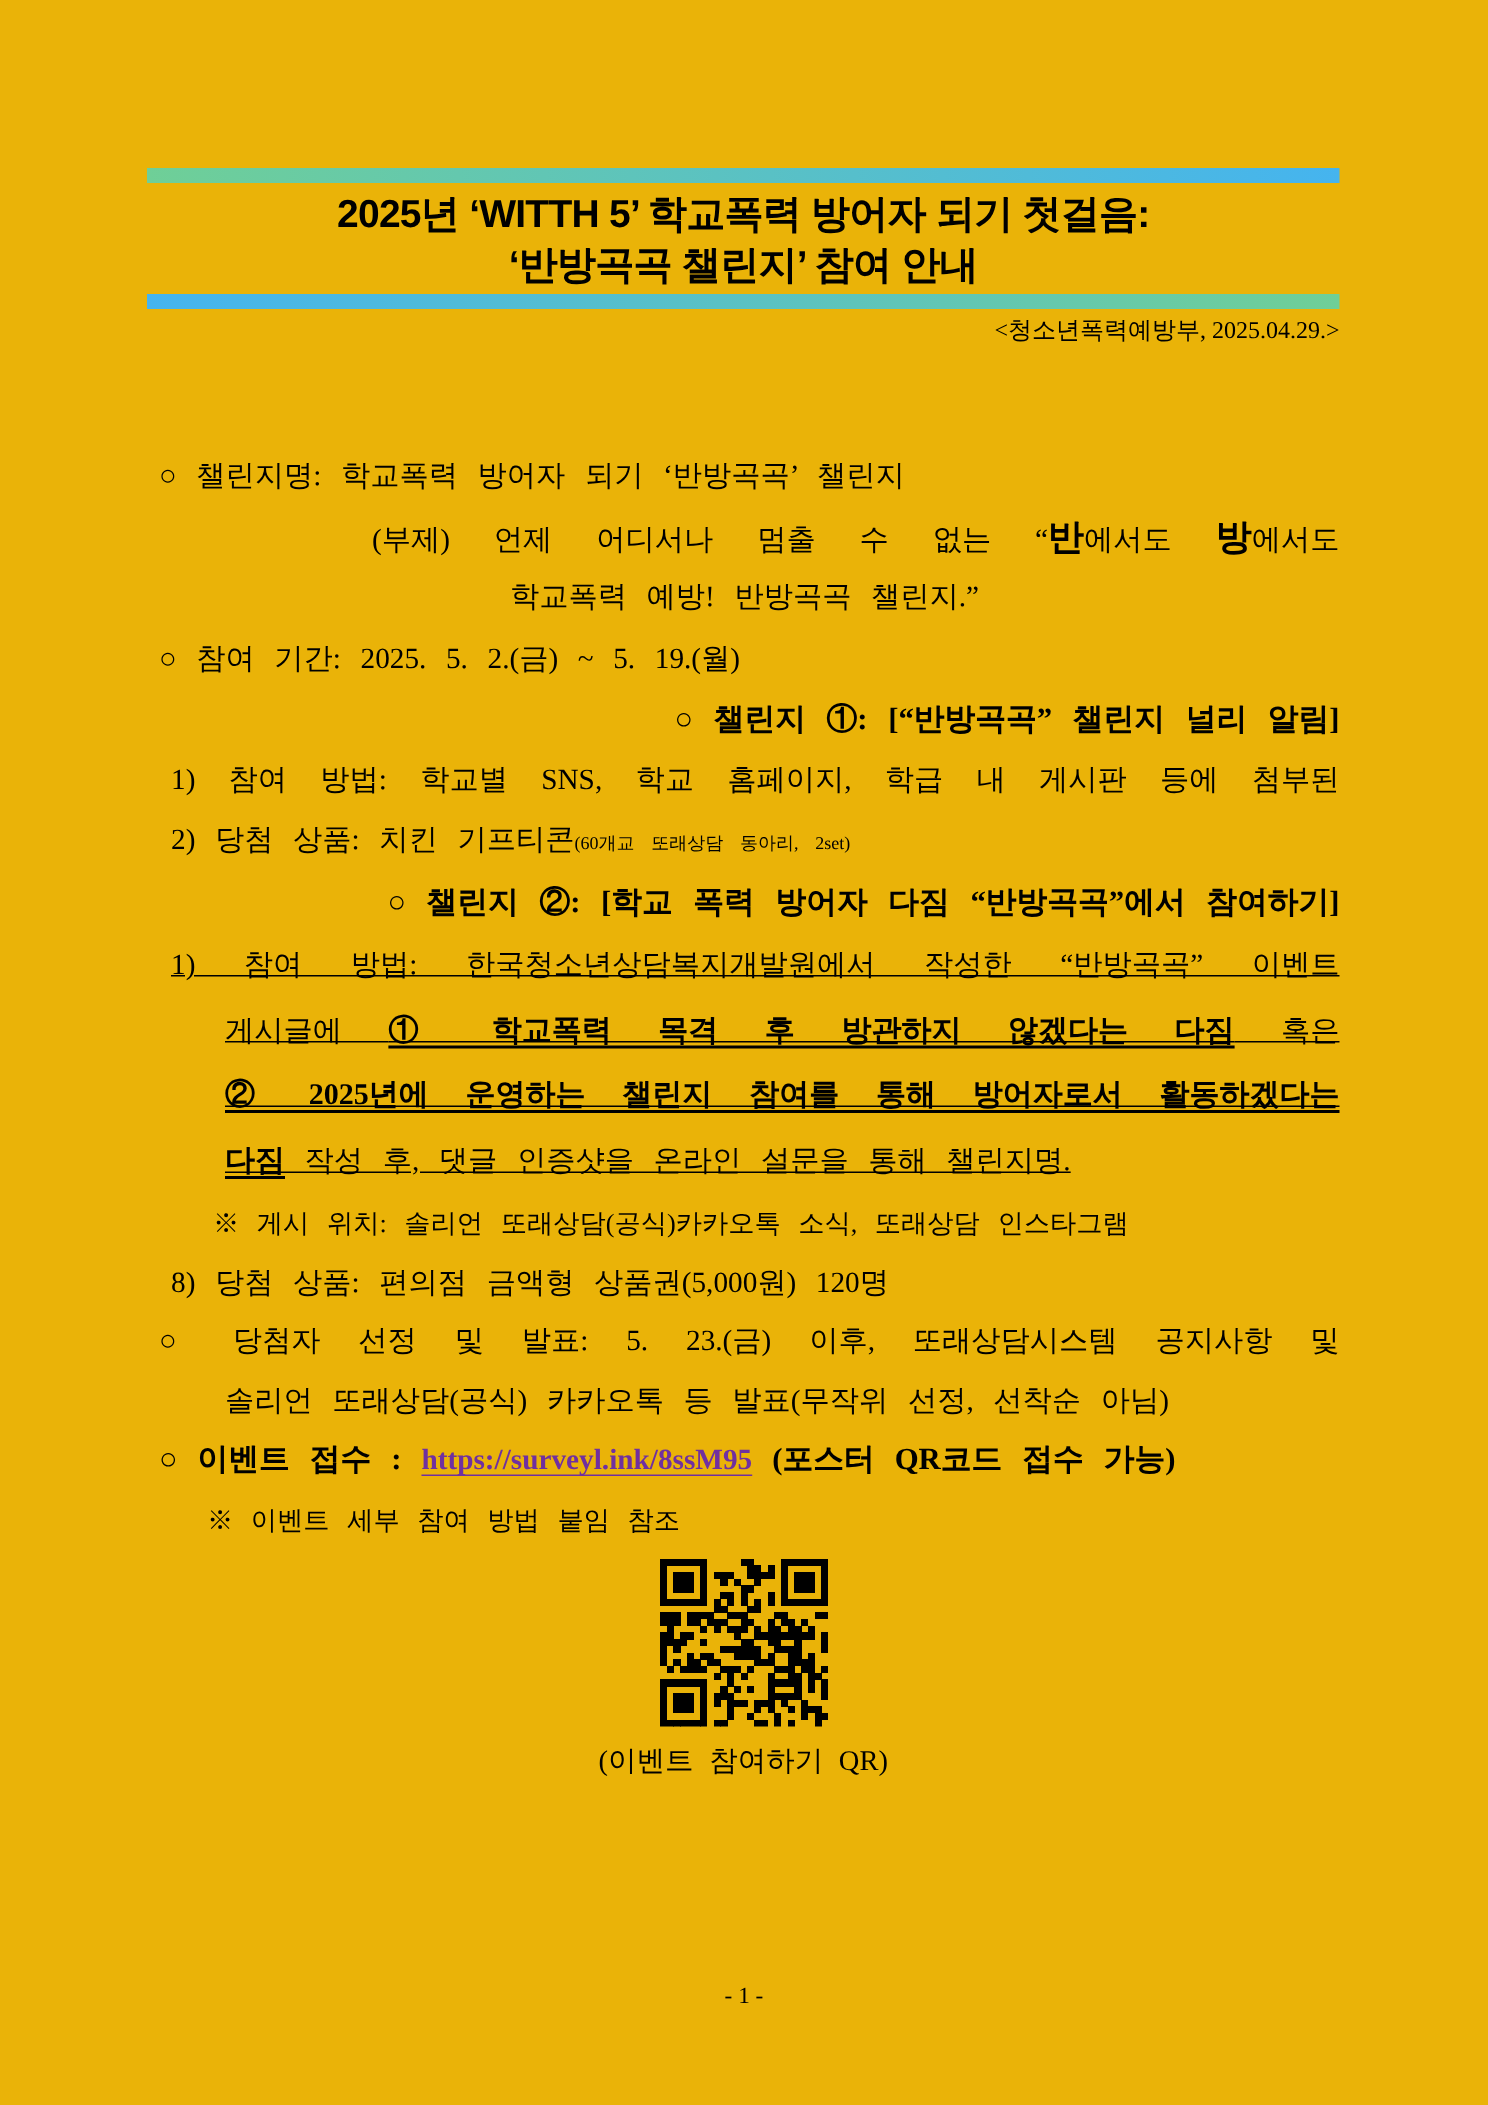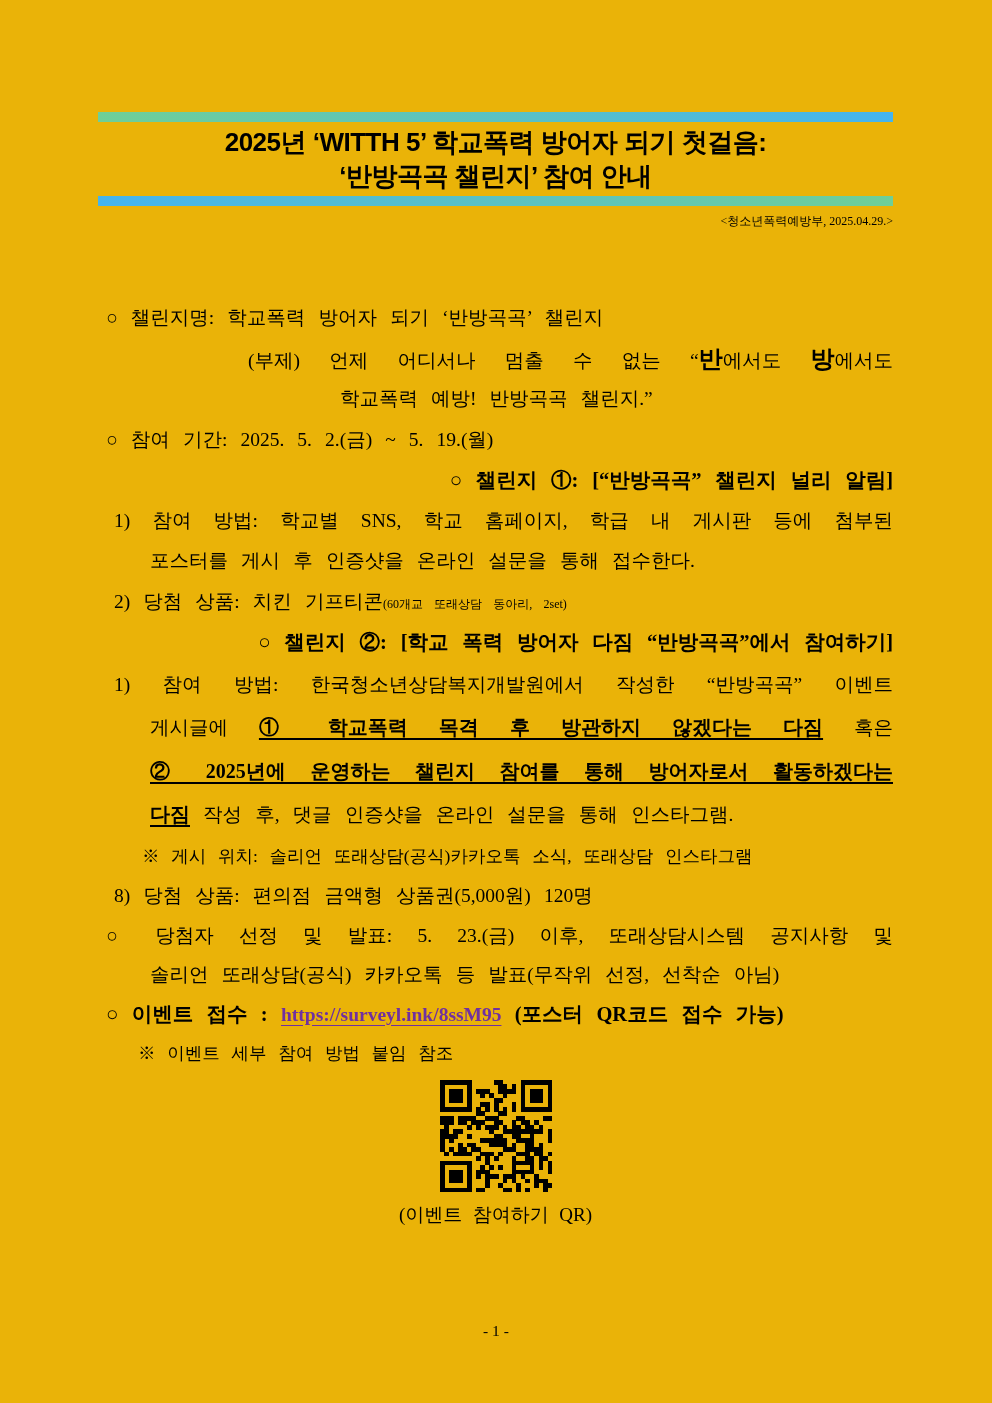--- a/index.html
+++ b/index.html
@@ -8,29 +8,29 @@
     font-family:"Liberation Serif","DejaVu Serif",serif;color:#000;overflow:hidden;
   }
   .doc{position:absolute;left:98px;top:112px;width:795px;}
   .bar{height:10px;width:100%;}
   .title{
     font-family:"Liberation Sans","DejaVu Sans",sans-serif;
     font-weight:bold;font-size:26px;line-height:34px;text-align:center;
     margin:3px 0;color:#000;letter-spacing:-0.5px;
   }
   .source{
-    text-align:right;font-size:12px;line-height:22px;margin-top:4px;
+    text-align:right;font-size:16px;line-height:22px;margin-top:4px;
     font-family:"Liberation Serif","DejaVu Serif",serif;
   }
   .body{margin-top:66px;}
   .line{
     position:relative;font-size:19.5px;height:40.5px;line-height:40.5px;
     word-spacing:0.42em;white-space:normal;
   }
-  .line.tall{height:43.5px;line-height:43.5px;}
+  .line.tall{height:43.5px;line-height:43.5px;text-decoration:underline;}
   .line.shorter{height:39.5px;line-height:39.5px;}
   .just{text-align:justify;text-align-last:justify;}
   .heading{font-weight:bold;font-size:20.5px;text-align:right;}
   .small{font-size:17.5px;}
   .paren-small{font-size:12px;}
   .big-bold{font-weight:bold;font-size:24px;}
   .u-bold{
     font-weight:bold;font-size:20px;text-decoration:underline;
     text-underline-offset:4px;text-decoration-thickness:1.5px;
   }
@@ -74,34 +74,33 @@
       <div class="line ind150 just"><span>(부제) 언제 어디서나 멈출 수 없는 “</span><span class="big-bold">반</span><span>에서도 </span><span class="big-bold">방</span><span>에서도</span></div>
 
       <div class="line ind242">학교폭력 예방! 반방곡곡 챌린지.”</div>
 
       <div class="line ind8">○ 참여 기간: 2025. 5. 2.(금) ~ 5. 19.(월)</div>
 
       <div class="line ind8 heading">○ 챌린지 ①: [“반방곡곡” 챌린지 널리 알림]</div>
 
       <div class="line ind16 just">1) 참여 방법: 학교별 SNS, 학교 홈페이지, 학급 내 게시판 등에 첨부된</div>
 
-      <div class="line ind52">포스터를 게시 후 인증샷을 온라인 설문을 통해 접수한다.</div>
 
       <div class="line ind16"><span>2) 당첨 상품: 치킨 기프티콘</span><span class="paren-small">(60개교 또래상담 동아리, 2set)</span></div>
 
 
       <div class="line ind8 heading">○ 챌린지 ②: [학교 폭력 방어자 다짐 “반방곡곡”에서 참여하기]</div>
 
       <div class="line ind16 just tall">1) 참여 방법: 한국청소년상담복지개발원에서 작성한 “반방곡곡” 이벤트</div>
 
       <div class="line ind52 just tall"><span>게시글에 </span><span class="u-bold">① 학교폭력 목격 후 방관하지 않겠다는 다짐</span><span> 혹은</span></div>
 
       <div class="line ind52 just tall"><span class="u-bold">② 2025년에 운영하는 챌린지 참여를 통해 방어자로서 활동하겠다는</span></div>
 
-      <div class="line ind52 tall"><span class="u-bold">다짐</span><span> 작성 후, 댓글 인증샷을 온라인 설문을 통해 인스타그램.</span></div>
+      <div class="line ind52 tall"><span class="u-bold">다짐</span><span> 작성 후, 댓글 인증샷을 온라인 설문을 통해 챌린지명.</span></div>
 
       <div class="line ind44 small shorter">※ 게시 위치: 솔리언 또래상담(공식)카카오톡 소식, 또래상담 인스타그램</div>
 
       <div class="line ind16 shorter">8) 당첨 상품: 편의점 금액형 상품권(5,000원) 120명</div>
 
       <div class="line ind8 just shorter">○ 당첨자 선정 및 발표: 5. 23.(금) 이후, 또래상담시스템 공지사항 및</div>
 
       <div class="line ind52 shorter">솔리언 또래상담(공식) 카카오톡 등 발표(무작위 선정, 선착순 아님)</div>
 
       <div class="line ind8 shorter"><span class="heading">○ 이벤트 접수 : </span><a class="link" style="color: rgb(112, 48, 160); text-decoration-color: rgb(112, 48, 160);">https://surveyl.ink/8ssM95</a><span class="heading"> (포스터 QR코드 접수 가능)</span></div>

